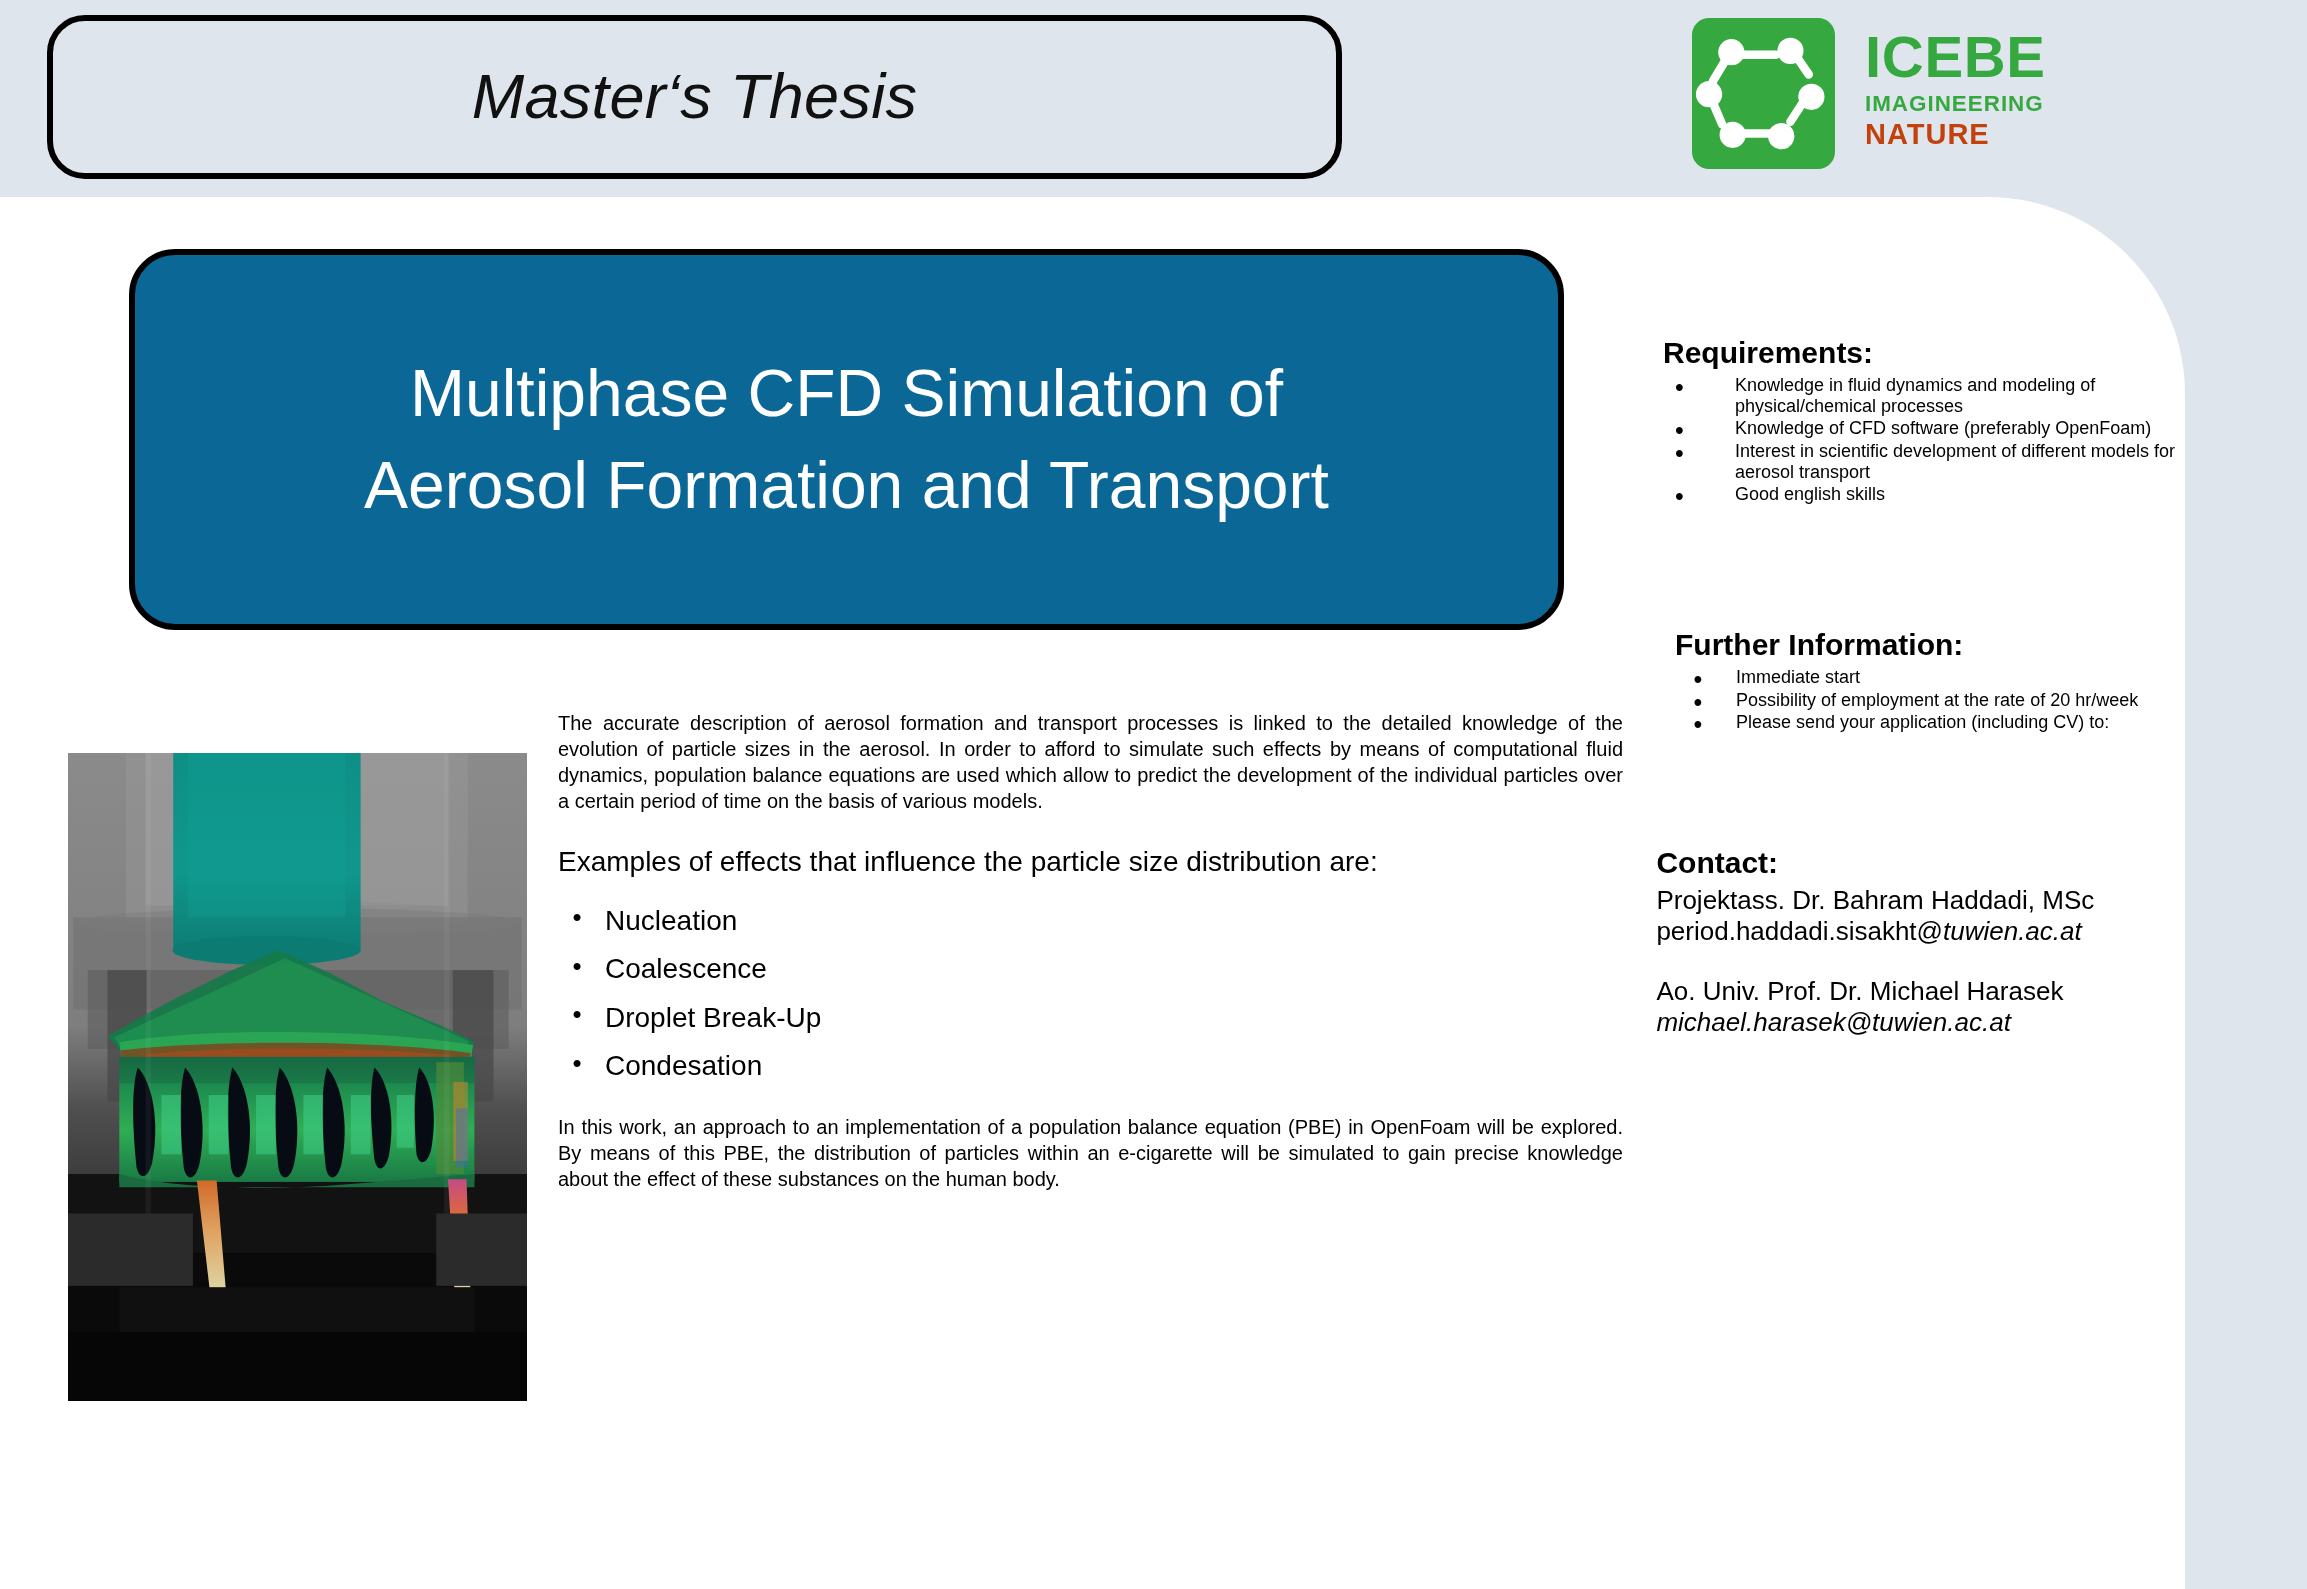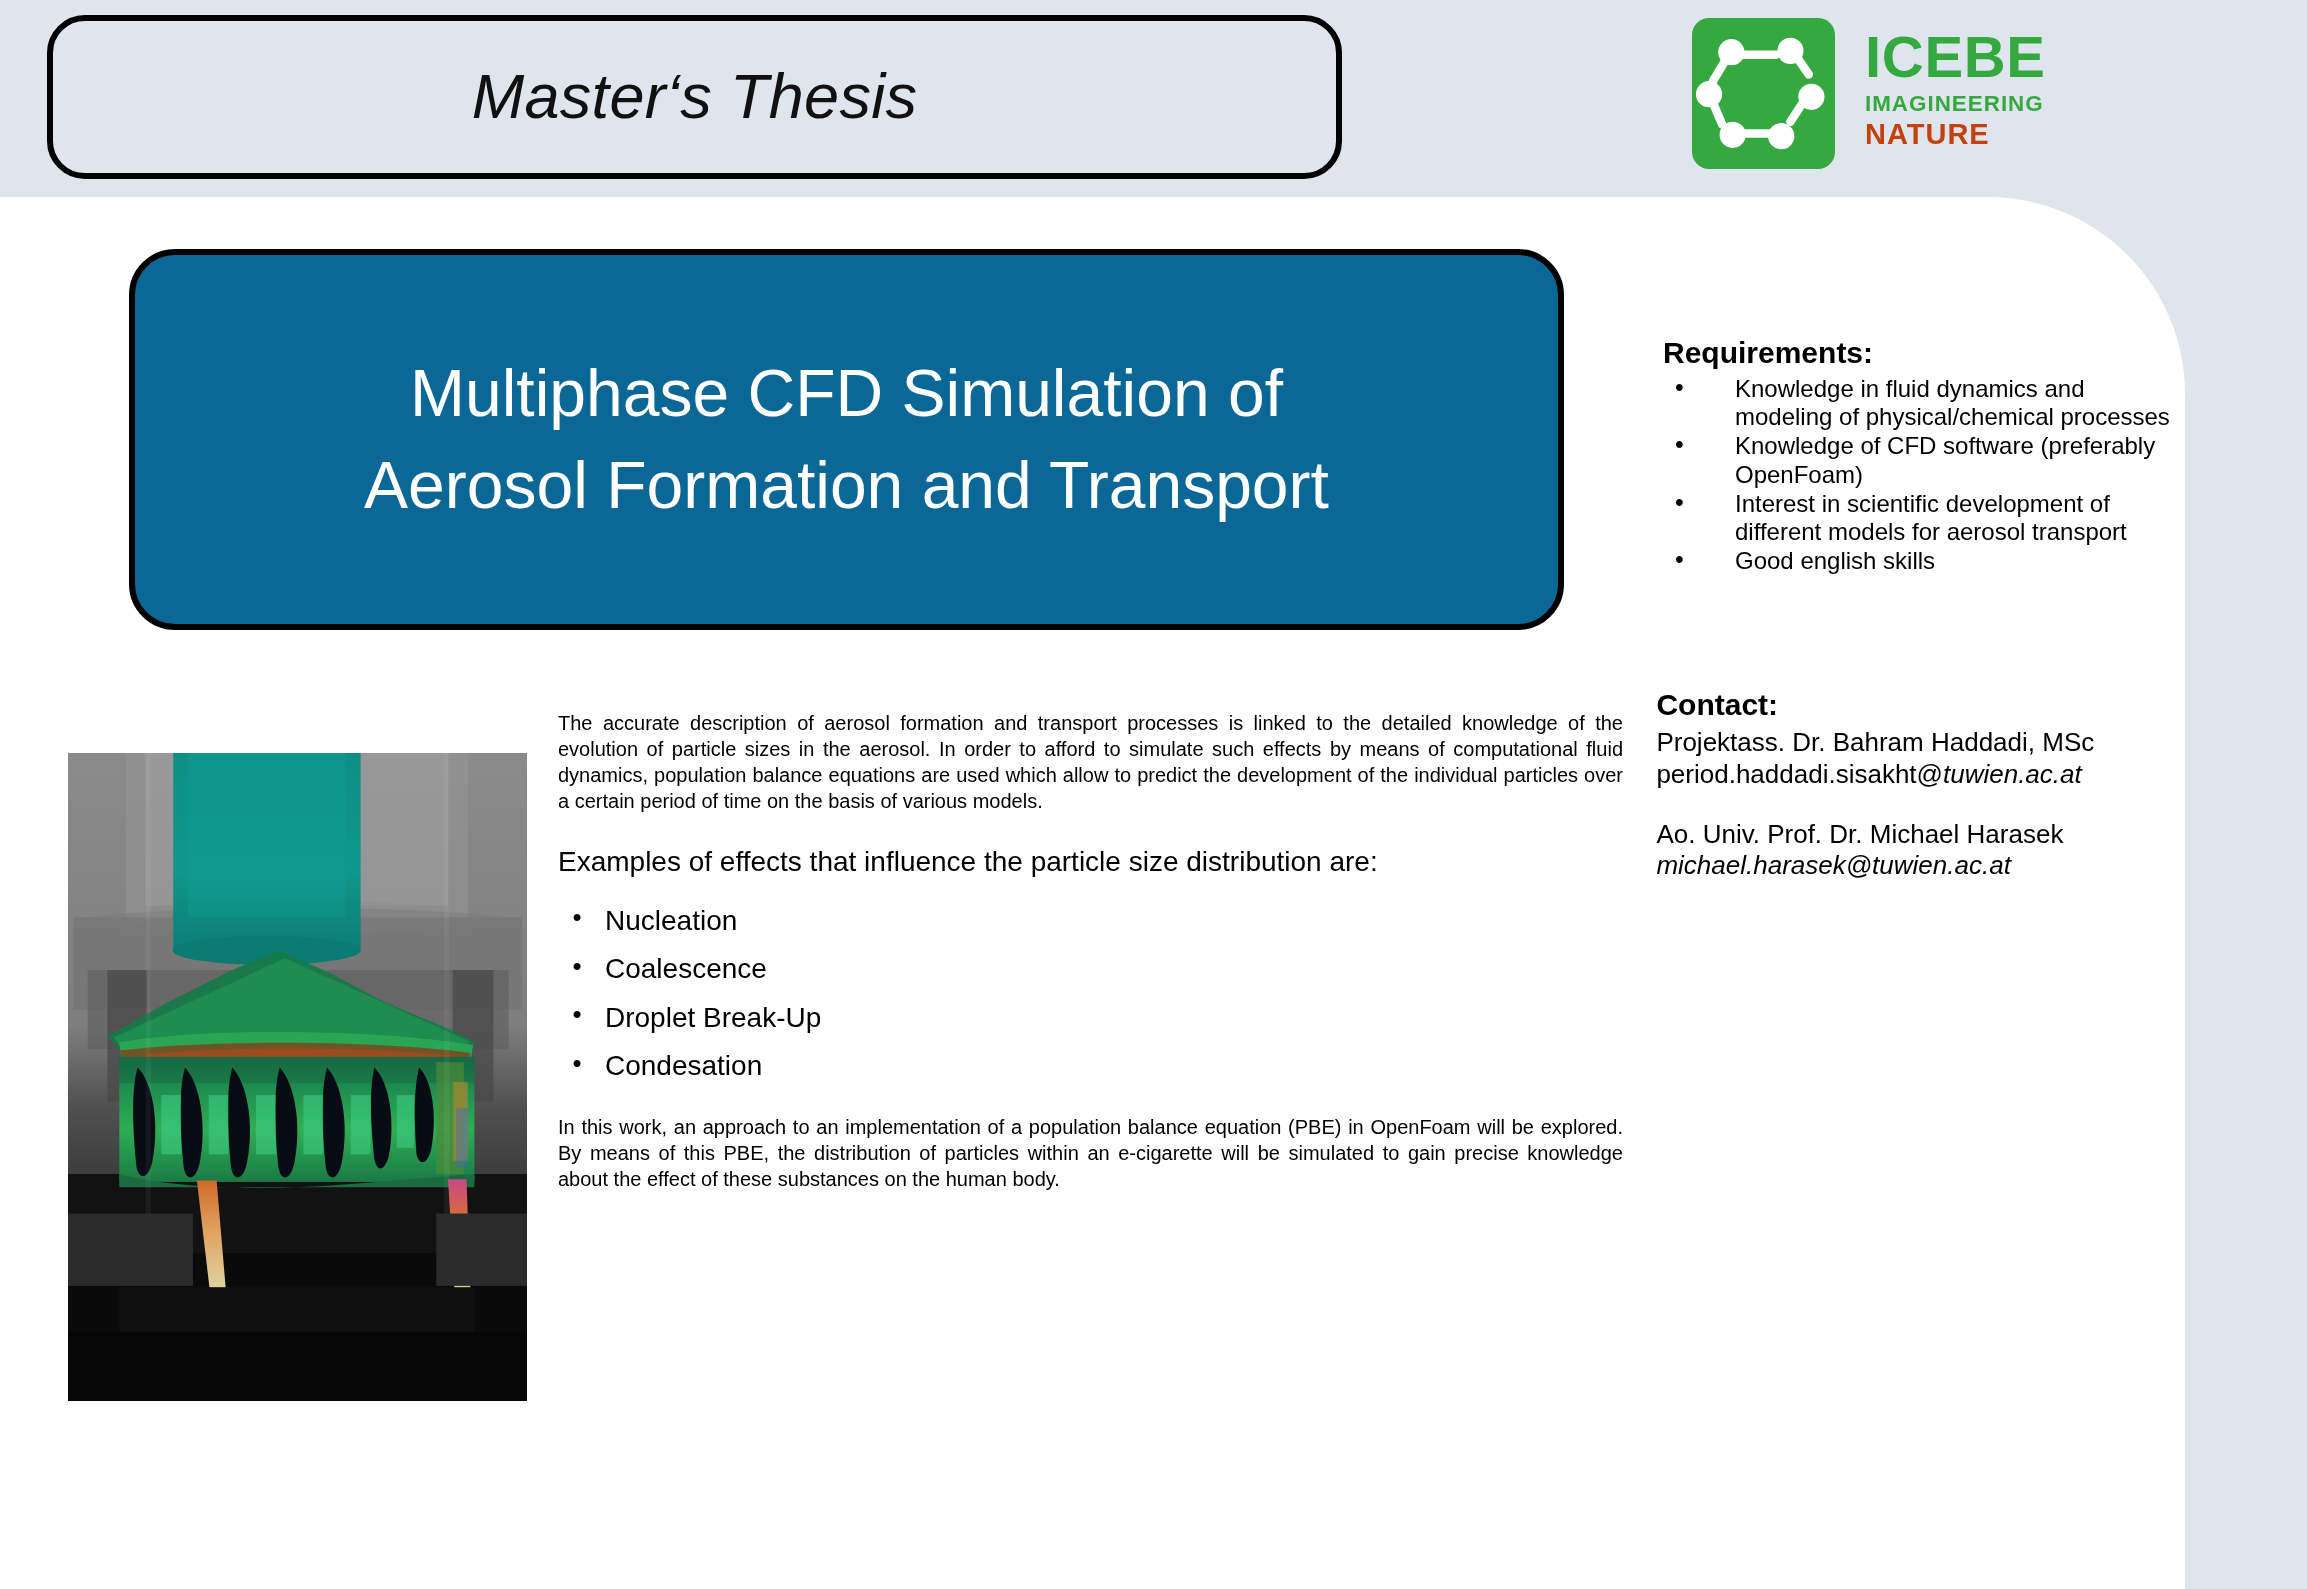--- a/index.html
+++ b/index.html
@@ -160,21 +160,21 @@
     font-size: 30px;
     font-weight: 700;
     margin: 0 0 4px 0;
     line-height: 1.2;
   }
   ul.info {
     list-style: none;
     margin: 0; padding: 0;
   }
   ul.info li {
-    font-size: 24px;
+    font-size: 18px;
     line-height: 1.17;
     position: relative;
     padding-left: 72px;
     margin: 0 0 1.3px 0;
   }
   ul.info li::before {
     content: "\2022";
     position: absolute;
     left: 12px; top: -2px;
     font-size: 25px;
@@ -358,20 +358,28 @@
   <div>
     <div class="sec-head">Requirements:</div>
     <ul class="info">
       <li>Knowledge in fluid dynamics and modeling of physical/chemical processes</li>
       <li>Knowledge of CFD software (preferably OpenFoam)</li>
       <li>Interest in scientific development of different models for aerosol transport</li>
       <li>Good english skills</li>
     </ul>
   </div>
 
+  <div id="further-block">
+    <div class="sec-head">Further Information:</div>
+    <ul class="info">
+      <li>Immediate start</li>
+      <li>Possibility of employment at the rate of 20 hr/week</li>
+      <li>Please send your application (including CV) to:</li>
+    </ul>
+  </div>
 
   <div id="contact-block">
     <div class="sec-head">Contact:</div>
     <p class="contact-line">Projektass. Dr. Bahram Haddadi, MSc</p>
     <p class="contact-line"><span>period.haddadi.sisakht@</span><span class="mix-ital">tuwien.ac.at</span></p>
     <div class="gap"></div>
     <p class="contact-line">Ao. Univ. Prof. Dr. Michael Harasek</p>
     <p class="contact-line ital">michael.harasek@tuwien.ac.at</p>
   </div>
 

